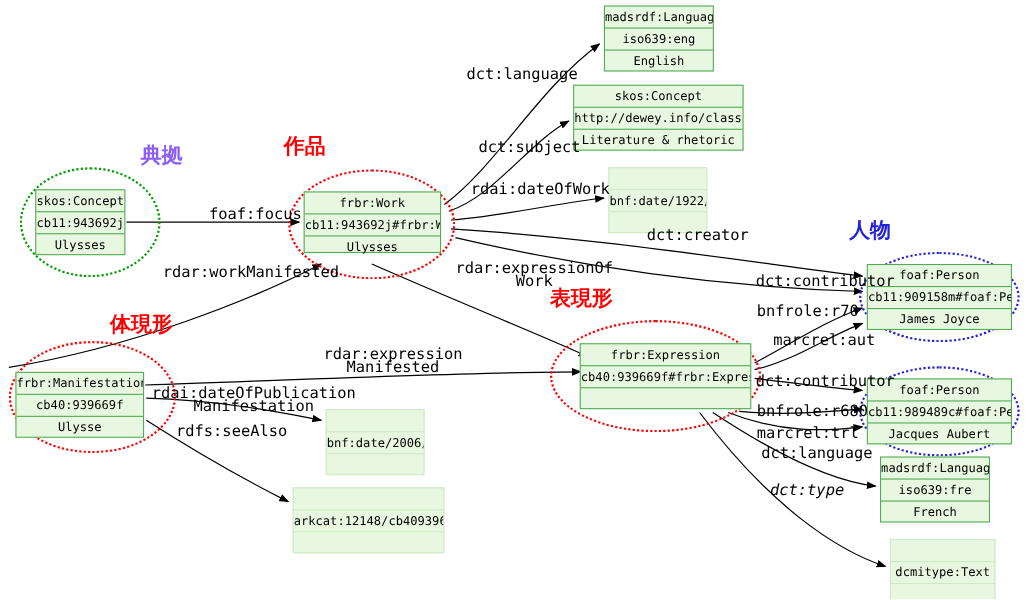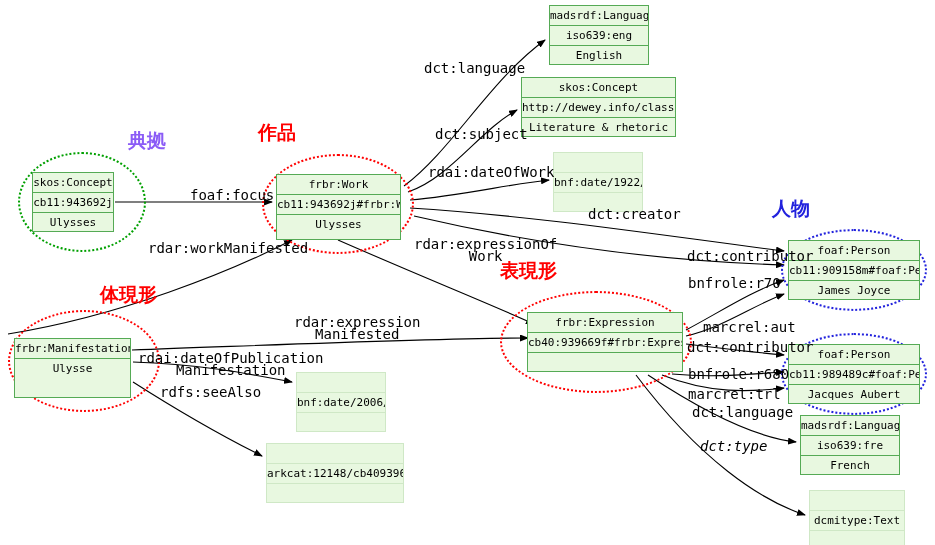--- a/index.html
+++ b/index.html
@@ -154,32 +154,33 @@
       <div class="node plain" style="left: 553px; top: 152px; width: 90px; height: 60px;">
         <div class="row"></div>
         <div class="row">bnf:date/1922/</div>
         <div class="row"></div>
       </div>
       <div class="node" style="left: 32px; top: 172px; width: 82px; height: 60px;">
         <div class="row">skos:Concept</div>
         <div class="row">cb11:943692j</div>
         <div class="row">Ulysses</div>
       </div>
-      <div class="node" style="left: 276px; top: 174px; width: 125px; height: 66px;">
+      <div class="node" style="left: 276px; top: 174px; width: 125px; height: 56px;">
         <div class="row">frbr:Work</div>
         <div class="row">cb11:943692j#frbr:Work</div>
         <div class="row">Ulysses</div>
       </div>
       <div class="node" style="left: 788px; top: 240px; width: 132px; height: 60px;">
         <div class="row">foaf:Person</div>
         <div class="row">cb11:909158m#foaf:Person</div>
         <div class="row">James Joyce</div>
       </div>
       <div class="node" style="left: 14px; top: 338px; width: 117px; height: 60px;">
         <div class="row">frbr:Manifestation</div>
+        <div class="row">cb40:939669f</div>
         <div class="row">Ulysse</div>
       </div>
       <div class="node" style="left: 527px; top: 312px; width: 156px; height: 60px;">
         <div class="row">frbr:Expression</div>
         <div class="row">cb40:939669f#frbr:Expression</div>
         <div class="row"></div>
       </div>
       <div class="node" style="left: 788px; top: 344px; width: 132px; height: 60px;">
         <div class="row">foaf:Person</div>
         <div class="row">cb11:989489c#foaf:Person</div>
@@ -215,21 +216,21 @@
       <div class="elabel" style="left: 687px; top: 250px;">dct:contributor</div>
       <div class="elabel" style="left: 148px; top: 242px;">rdar:workManifested</div>
       <div class="elabel" style="left: 414px; top: 238px;">rdar:expressionOf
 Work</div>
       <div class="elabel" style="left: 294px; top: 316px;">rdar:expression
 Manifested</div>
       <div class="elabel" style="left: 138px; top: 352px;">rdai:dateOfPublication
 Manifestation</div>
       <div class="elabel" style="left: 160px; top: 386px;">rdfs:seeAlso</div>
       <div class="elabel" style="left: 688px; top: 277px;">bnfrole:r70</div>
-      <div class="elabel" style="left: 688px; top: 321px; padding-left: 15px;">marcrel:aut</div>
+      <div class="elabel" style="left: 688px; top: 304px; padding-left: 15px;">marcrel:aut</div>
       <div class="elabel" style="left: 687px; top: 341px;">dct:contributor</div>
       <div class="elabel" style="left: 688px; top: 368px; text-align: right;">bnfrole:r680</div>
       <div class="elabel" style="left: 688px; top: 388px;">marcrel:trl</div>
       <div class="elabel" style="left: 692px; top: 406px;">dct:language</div>
       <div class="elabel" style="left: 700px; top: 440px; font-style: italic;">dct:type</div>
     </div>
 
 </div>
 
 </body></html>

